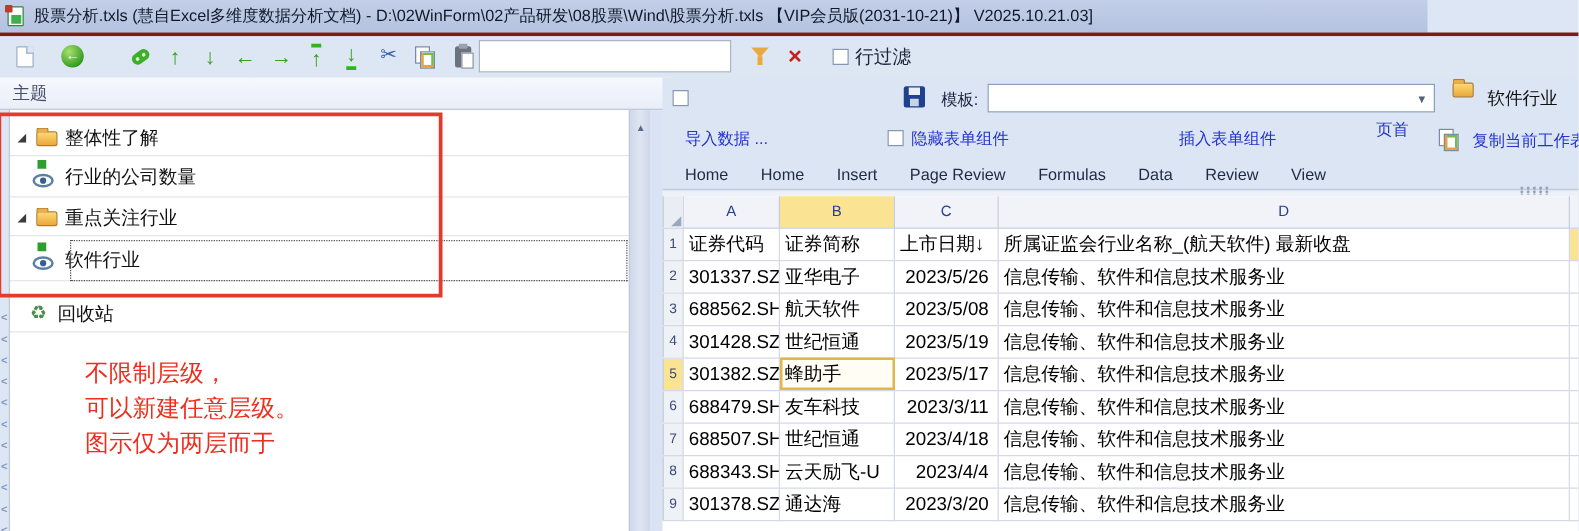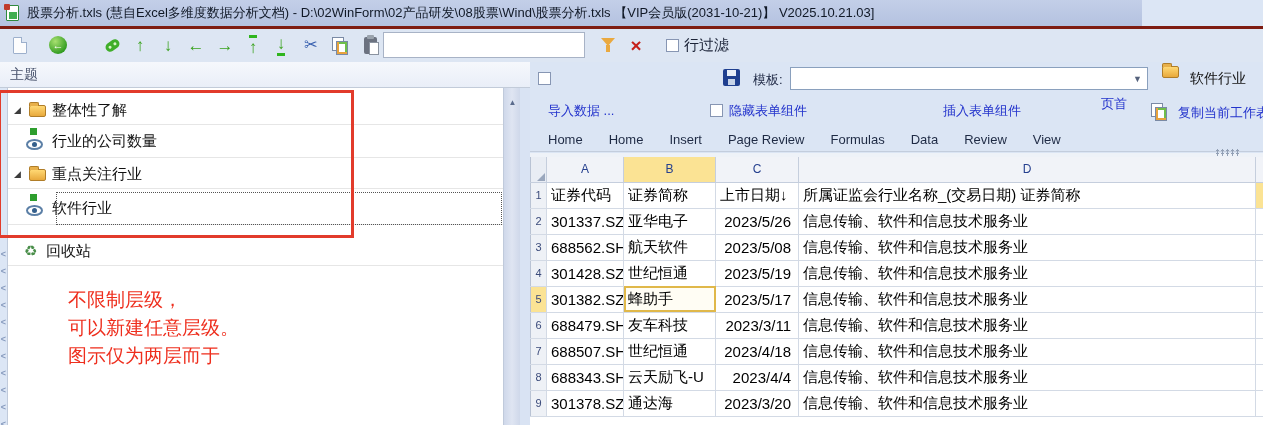--- a/index.html
+++ b/index.html
@@ -267,21 +267,21 @@
               <td class="letter sel-y" style="width: 92px;">B</td>
               <td class="letter" style="width: 83px;">C</td>
               <td class="letter" style="width: 457px;">D</td>
               <td class="letter sliver" style="width: 8px;"></td>
             </tr>
             <tr>
               <td class="rownum">1</td>
               <td>证券代码</td>
               <td>证券简称</td>
               <td>上市日期↓</td>
-              <td>所属证监会行业名称_(交易日期) 证券简称</td>
+              <td>所属证监会行业名称_(航天软件) 最新收盘</td>
               <td class="sliver sel-y"></td>
             </tr>
             <tr>
               <td class="rownum">2</td>
               <td>301337.SZ</td>
               <td>亚华电子</td>
               <td class="date">2023/5/26</td>
               <td>信息传输、软件和信息技术服务业</td>
               <td class="sliver"></td>
             </tr>

